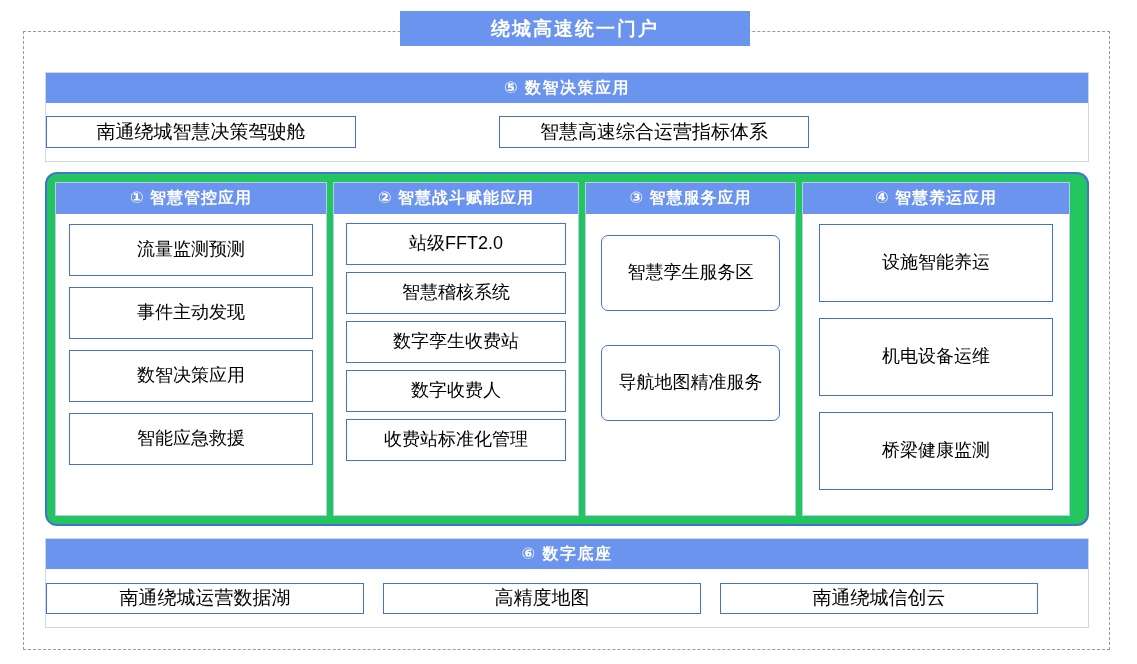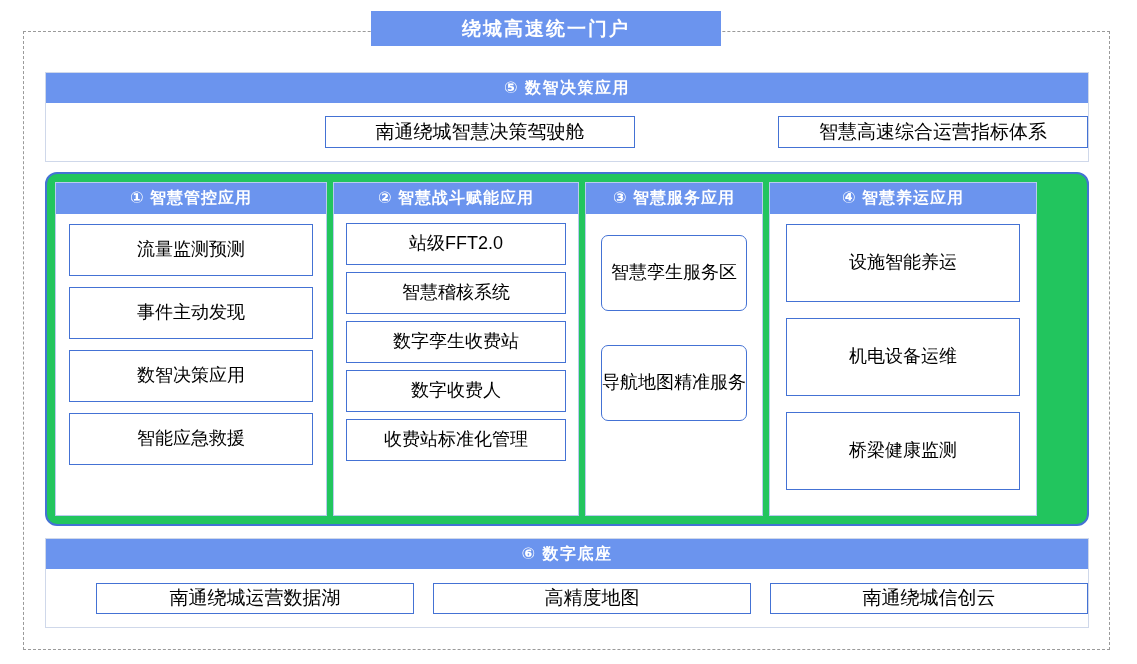--- a/index.html
+++ b/index.html
@@ -23,21 +23,21 @@
     top: 31px;
     width: 1087px;
     height: 619px;
     border: 1px dashed #9a9a9a;
     box-sizing: border-box;
   }
 
   
   .portal-title {
     position: absolute;
-    left: 371px;
+    left: 400px;
     top: 11px;
     width: 350px;
     height: 35px;
     background: #6b94ee;
     color: #ffffff;
     font-size: 19px;
     font-weight: bold;
     letter-spacing: 2px;
     display: flex;
     align-items: center;
@@ -60,21 +60,21 @@
     font-size: 16px;
     font-weight: bold;
     letter-spacing: 1.5px;
     display: flex;
     align-items: center;
     justify-content: center;
   }
   .section-body {
     display: flex;
     align-items: center;
-    justify-content: flex-end;
+    justify-content: flex-start;
   }
 
   
   #section-decision {
     left: 45px;
     top: 72px;
     width: 1044px;
     height: 90px;
   }
   #section-decision .section-body {
@@ -134,21 +134,21 @@
   }
   .app-column {
     box-sizing: border-box;
     border: 1px solid #b9cbee;
     background: #ffffff;
     display: flex;
     flex-direction: column;
   }
   .col-1 { width: 272px; }
   .col-2 { width: 246px; }
-  .col-3 { width: 178px; }
+  .col-3 { width: 211px; }
   .col-4 { width: 268px; }
 
   .column-header {
     height: 31px;
     flex: 0 0 31px;
     background: #6b94ee;
     color: #ffffff;
     font-size: 16px;
     font-weight: bold;
     letter-spacing: 1px;

